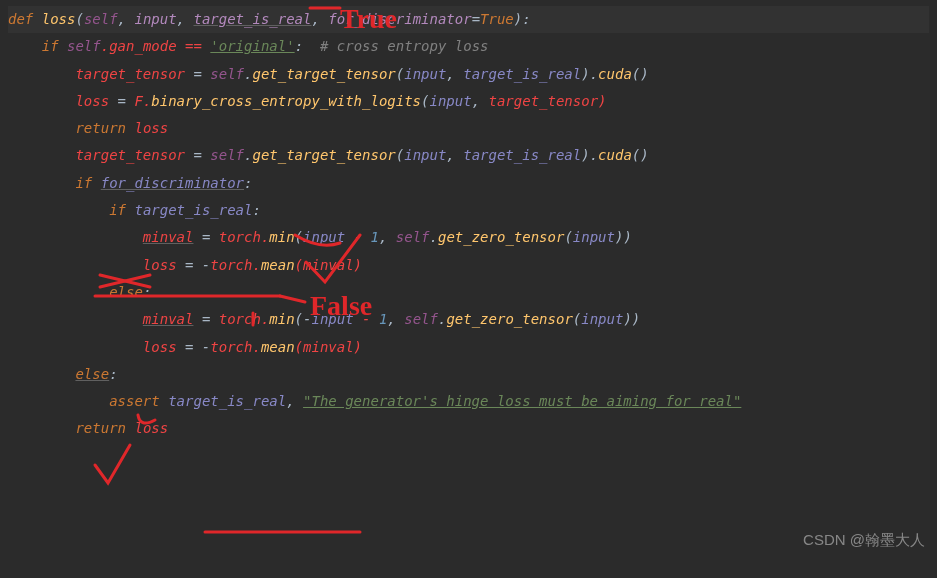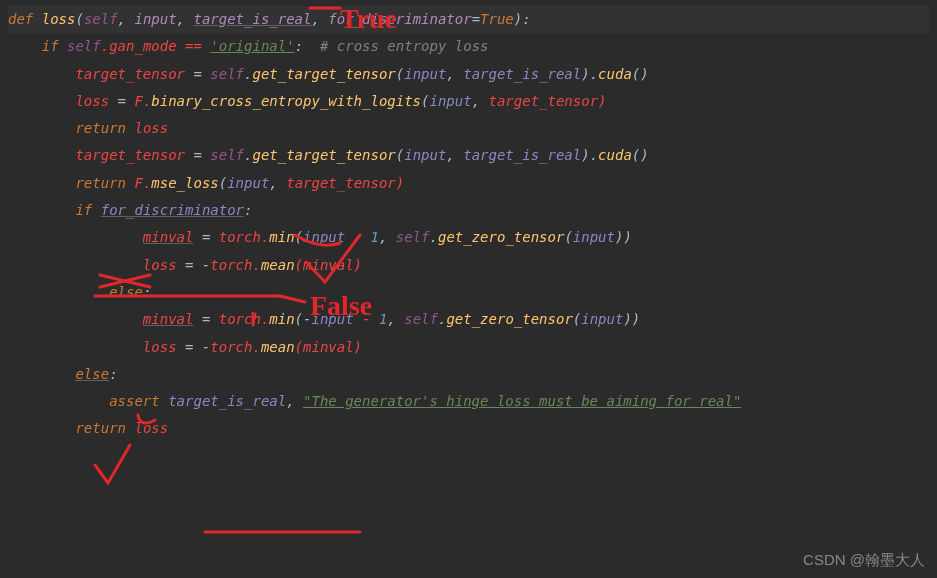--- a/index.html
+++ b/index.html
@@ -30,21 +30,21 @@
     .cmt { color: #808080; font-style: italic; text-align: center; }
     .id { color: #ef4444; font-style: italic; }
     .dot { color: #a9b7c6; }
     .num { color: #6897bb; }
     .eq { color: #a9b7c6; }
     .paren { color: #a9b7c6; }
     .ul { text-decoration: underline; text-decoration-color: #606060; }
     .watermark {
       position: absolute;
       right: 12px;
-      bottom: 4px;
+      bottom: 24px;
       color: rgba(210,210,210,0.55);
       font-style: normal;
       font-family: sans-serif;
       font-size: 15px;
     }
     .annot {
       position: absolute;
       pointer-events: none;
       z-index: 10;
     }
@@ -67,25 +67,25 @@
 
 <div class="line"><span>        </span><span class="id">target_tensor </span><span class="eq">= </span><span class="self">self</span><span class="dot">.</span><span class="fn">get_target_tensor</span><span class="paren">(</span><span class="param">input</span><span class="dot">, </span><span class="param">target_is_real</span><span class="paren">).</span><span class="fn">cuda</span><span class="paren">()</span></div>
 
 <div class="line"><span>        </span><span class="id">loss </span><span class="eq">= </span><span class="id">F.</span><span class="fn">binary_cross_entropy_with_logits</span><span class="paren">(</span><span class="param">input</span><span class="dot">, </span><span class="id">target_tensor)</span></div>
 
 <div class="line"><span>        </span><span class="kw">return </span><span class="id">loss</span></div>
 
 
 <div class="line"><span>        </span><span class="id">target_tensor </span><span class="eq">= </span><span class="self">self</span><span class="dot">.</span><span class="fn">get_target_tensor</span><span class="paren">(</span><span class="param">input</span><span class="dot">, </span><span class="param">target_is_real</span><span class="paren">).</span><span class="fn">cuda</span><span class="paren">()</span></div>
 
-<div class="line"><span>        </span><span class="kw">return </span><span class="id">F.</span><span class="fn">mse_loss</span><span class="paren">(</span><span class="param">input</span><span class="dot">, </span><span class="id">target_tensor)</span></div>
 
 
 <div class="line"><span>        </span><span class="kw">if </span><span class="param ul">for_discriminator</span><span class="paren">:</span></div>
 
+<div class="line"><span>            </span><span class="kw">if </span><span class="param">target_is_real</span><span class="paren">:</span></div>
 
 <div class="line"><span>                </span><span class="id ul">minval</span><span> </span><span class="eq">= </span><span class="id">torch.</span><span class="fn">min</span><span class="paren">(</span><span class="param">input</span><span class="id"> - </span><span class="num">1</span><span class="dot">, </span><span class="self">self</span><span class="dot">.</span><span class="fn">get_zero_tensor</span><span class="paren">(</span><span class="param">input</span><span class="paren">))</span></div>
 
 <div class="line"><span>                </span><span class="id">loss </span><span class="eq">= -</span><span class="id">torch.</span><span class="fn">mean</span><span class="id">(minval)</span></div>
 
 <div class="line"><span>            </span><span class="kw">else</span><span class="paren">:</span></div>
 
 <div class="line"><span>                </span><span class="id ul">minval</span><span> </span><span class="eq">= </span><span class="id">torch.</span><span class="fn">min</span><span class="paren">(-</span><span class="param">input</span><span class="id"> - </span><span class="num">1</span><span class="dot">, </span><span class="self">self</span><span class="dot">.</span><span class="fn">get_zero_tensor</span><span class="paren">(</span><span class="param">input</span><span class="paren">))</span></div>
 
 <div class="line"><span>                </span><span class="id">loss </span><span class="eq">= -</span><span class="id">torch.</span><span class="fn">mean</span><span class="id">(minval)</span></div>

